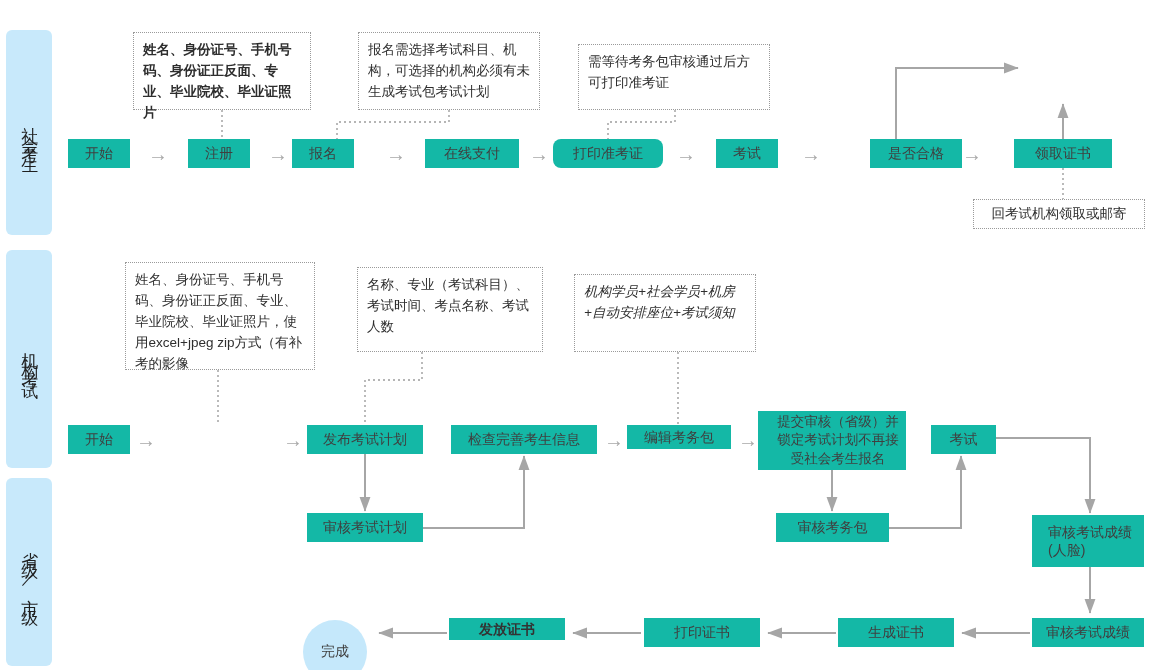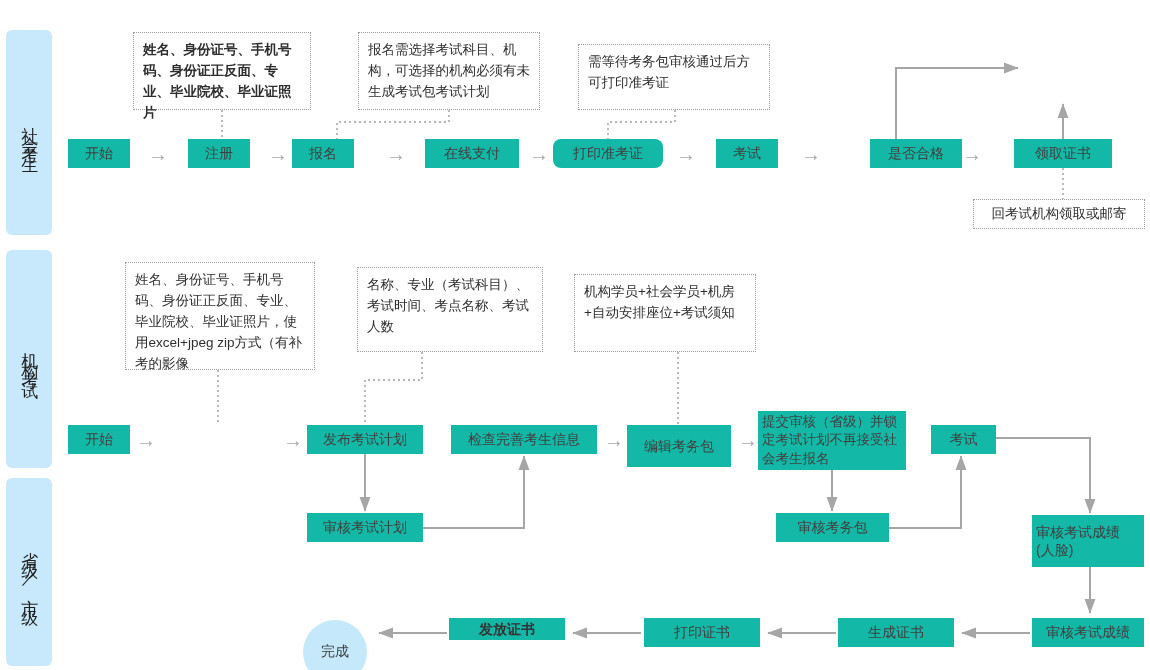--- a/index.html
+++ b/index.html
@@ -48,21 +48,21 @@
     display: flex;
     align-items: center;
     justify-content: center;
     text-align: center;
     font-size: 14px;
     color: #3f3f3f;
     line-height: 1.35;
     padding: 2px 4px;
   }
   .node.bold { font-weight: bold; color: #333; }
-  .node.multiline { text-align: left; justify-content: flex-start; padding-left: 4px; }
+  .node.multiline { text-align: center; justify-content: flex-start; padding-left: 16px; }
 
   
   .circle {
     position: absolute;
     background: #c5e8fb;
     border-radius: 50%;
     box-sizing: border-box;
     display: flex;
     align-items: center;
     justify-content: center;
@@ -196,33 +196,33 @@
   <div class="node" style="left:850px; top:139px; width:92px; height:29px;margin-left:20px;">是否合格</div>
   <span class="arrowglyph" style="left:962px; top:144px;">→</span>
 
   <div class="node" style="left:1014px; top:139px; width:98px; height:29px;">领取证书</div>
 
 
   <div class="note" style="left:125px; top:262px; width:190px; height:108px;">姓名、身份证号、手机号码、身份证正反面、专业、毕业院校、毕业证照片，使用excel+jpeg zip方式（有补考的影像</div>
 
   <div class="note" style="left:357px; top:267px; width:186px; height:85px;">名称、专业（考试科目）、考试时间、考点名称、考试人数</div>
 
-  <div class="note" style="left:574px; top:274px; width:182px; height:78px;">机构学员+社会学员+机房+自动安排座位+考试须知</div>
+  <div class="note" style="left:574px; top:274px; width:182px; height:78px;font-style:italic;">机构学员+社会学员+机房+自动安排座位+考试须知</div>
 
   <div class="node" style="left:68px; top:425px; width:62px; height:29px;">开始</div>
   <span class="arrowglyph" style="left:136px; top:430px;">→</span>
 
   <span class="arrowglyph" style="left:283px; top:430px;">→</span>
 
   <div class="node" style="left:307px; top:425px; width:116px; height:29px;">发布考试计划</div>
 
   <div class="node" style="left:451px; top:425px; width:146px; height:29px;">检查完善考生信息</div>
   <span class="arrowglyph" style="left:604px; top:430px;">→</span>
 
-  <div class="node" style="left:627px; top:425px; width:104px; height:42px;">编辑考务包</div>
+  <div class="node" style="left:627px; top:425px; width:104px; height:24px;">编辑考务包</div>
   <span class="arrowglyph" style="left:738px; top:430px;">→</span>
 
   <div class="node multiline" style="left:758px; top:411px; width:148px; height:59px; font-size:13.5px;">提交审核（省级）并锁定考试计划不再接受社会考生报名</div>
 
   <div class="node" style="left:931px; top:425px; width:65px; height:29px;">考试</div>
 
   <div class="node" style="left:307px; top:513px; width:116px; height:29px;">审核考试计划</div>
 
   <div class="node" style="left:776px; top:513px; width:113px; height:29px;">审核考务包</div>
 

